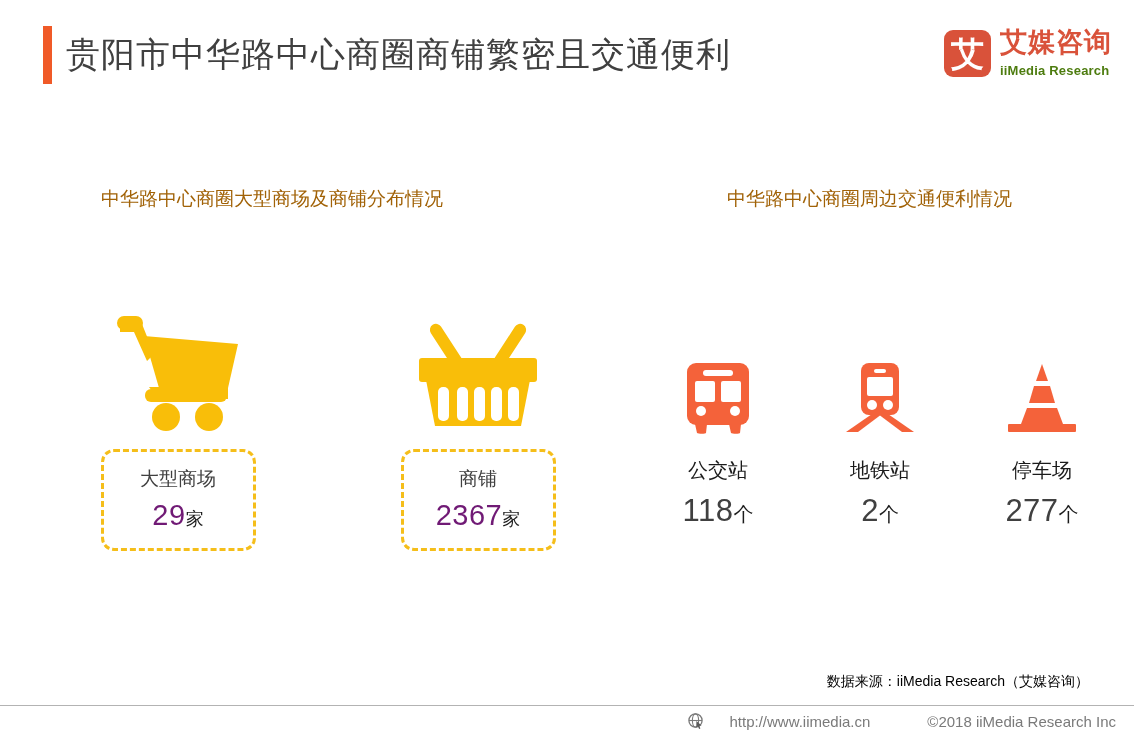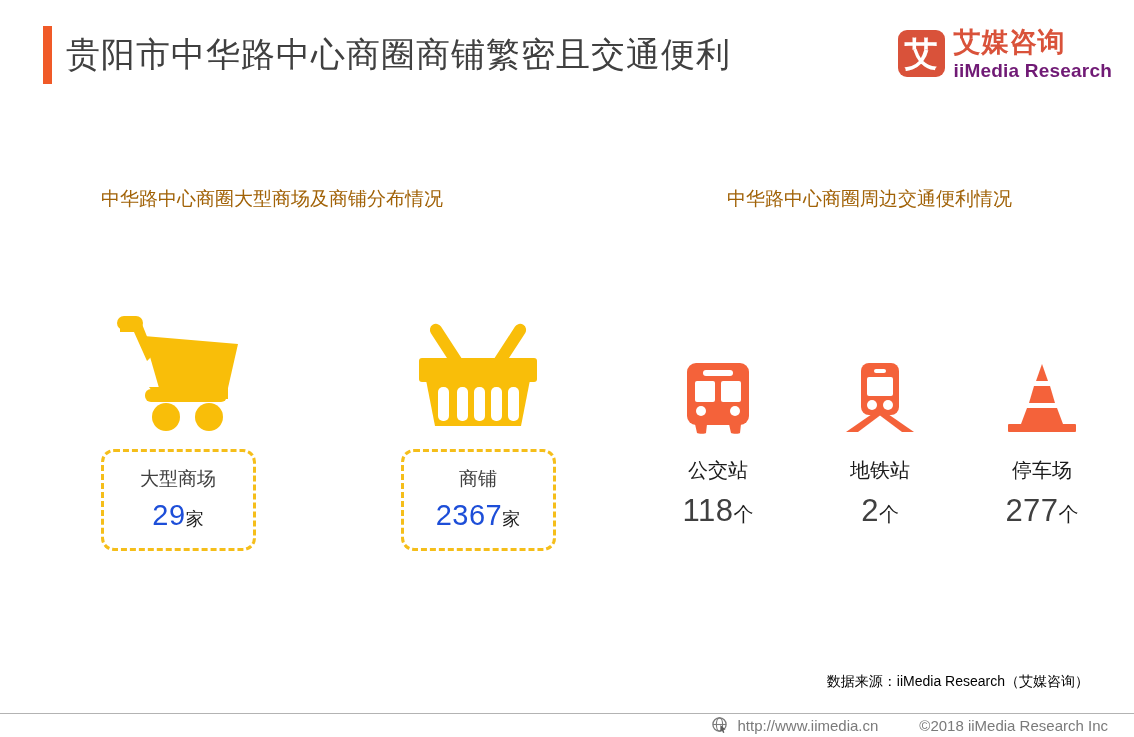--- a/index.html
+++ b/index.html
@@ -74,22 +74,22 @@
     justify-content: center;
   }
   #logo-cn {
     color: #D9523A;
     font-size: 27px;
     line-height: 29px;
     font-weight: 700;
     letter-spacing: 1px;
   }
   #logo-en {
-    color: #701a75;
-    font-size: 19px;
+    color: #4d7c0f;
+    font-size: 13px;
     line-height: 17px;
     font-weight: 700;
     letter-spacing: 0.2px;
     margin-top: 5px;
   }
 
   
   .section-heading {
     position: absolute;
     font-size: 19px;
@@ -142,21 +142,21 @@
     margin-bottom: 10px;
   }
   .retail-box-value {
     font-size: 17px;
     line-height: 28px;
     color: #1b1b1b;
     white-space: nowrap;
   }
   .retail-box-value .num {
     font-size: 29px;
-    color: #1d4ed8;
+    color: #701a75;
     letter-spacing: 0.5px;
     vertical-align: baseline;
   }
   .retail-box-value .unit {
     font-size: 18px;
     color: #1b1b1b;
   }
 
   
   #transport-group {
@@ -216,28 +216,28 @@
     color: #000000;
     white-space: nowrap;
   }
 
   
   #footer-bar {
     position: absolute;
     left: 0;
     bottom: 0;
     width: 1134px;
-    height: 24px;
+    height: 32px;
     border-top: 1px solid #b3b3b3;
     display: flex;
     align-items: center;
     justify-content: flex-end;
-    padding-right: 26px;
+    padding-right: 18px;
     box-sizing: border-box;
-    gap: 8px;
+    gap: 24px;
     color: #7a7a7a;
   }
   #footer-url, #footer-copy {
     font-size: 15px;
     line-height: 20px;
     color: #7a7a7a;
     white-space: nowrap;
   }
   #footer-copy { margin-left: 33px; }
   #footer-globe-icon { display: flex; align-items: center; }

